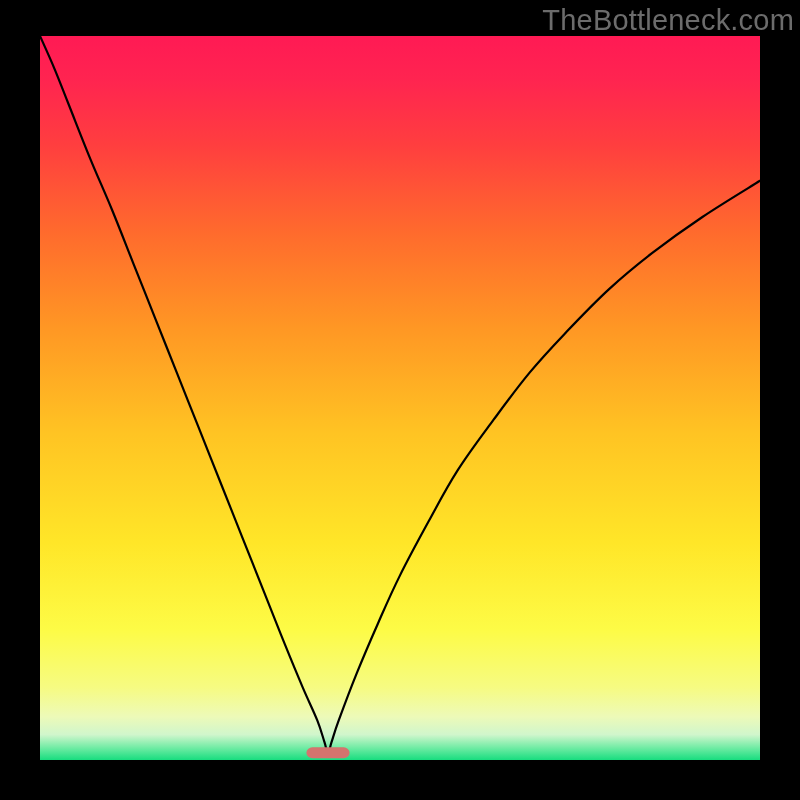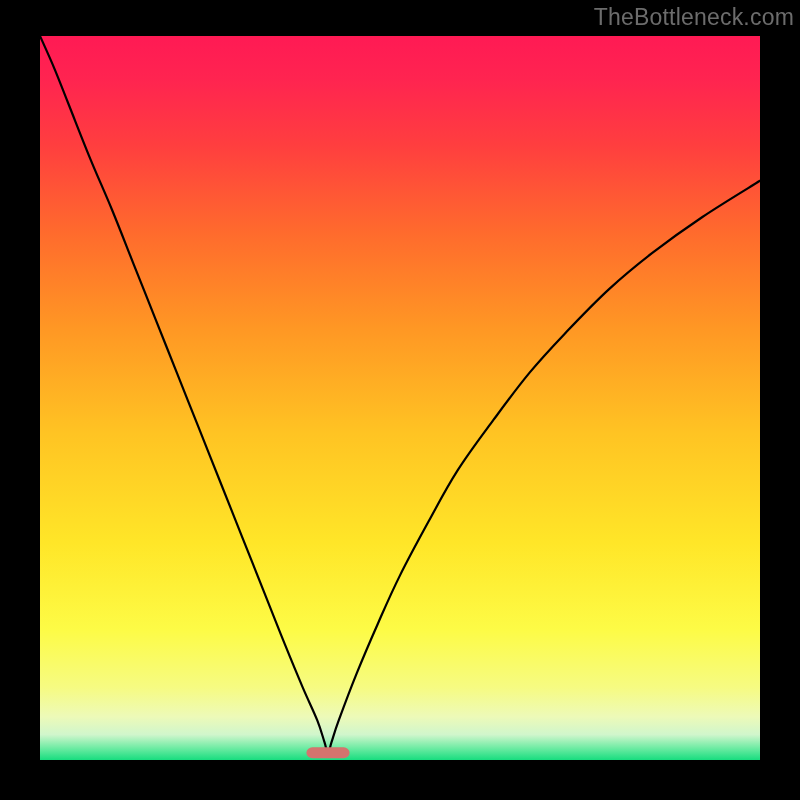--- a/index.html
+++ b/index.html
@@ -15,21 +15,21 @@
     width: 800px;
     height: 800px;
     background: #000;
   }
   .watermark {
     position: absolute;
     top: 4px;
     right: 6px;
     color: #6c6c6c;
     font-family: Arial, Helvetica, sans-serif;
-    font-size: 23px;
+    font-size: 29px;
     font-weight: 500;
     letter-spacing: 0.2px;
     z-index: 10;
   }
   .plot-frame {
     position: absolute;
     left: 40px;
     top: 36px;
     width: 720px;
     height: 724px;

